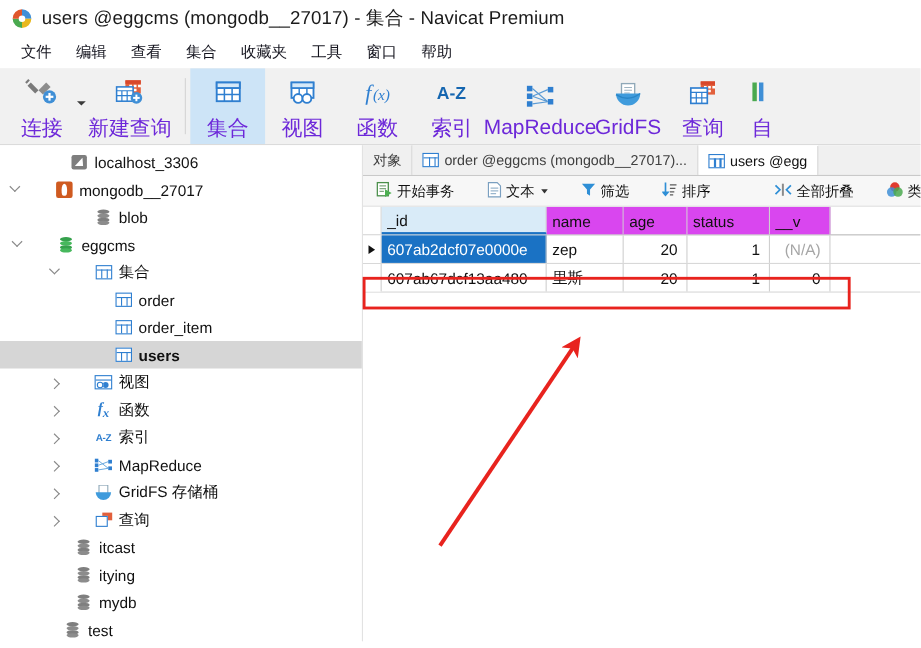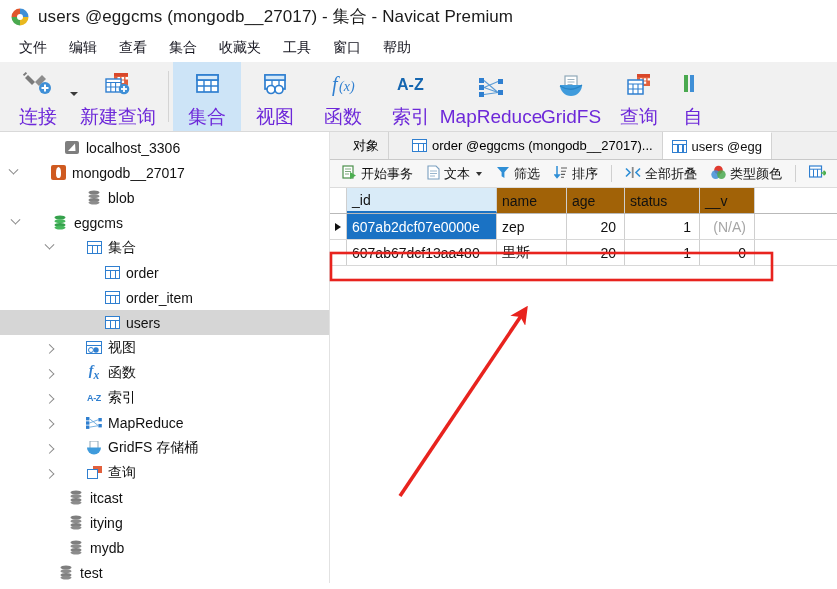--- a/index.html
+++ b/index.html
@@ -60,21 +60,21 @@
 
   
   .sidebar {
     width: 330px; background: #ffffff; border-right: 1px solid #e2e2e2;
     padding-top: 3px; overflow: hidden; position: relative;
   }
   .tree-row {
     height: 25px; display: flex; align-items: center; font-size: 14px;
     color: #111; white-space: nowrap; cursor: default;
   }
-  .tree-row.selected { background: #d6d6d6; }
+  .tree-row.selected { background: #d6d6d6; font-weight: bold; }
   .twisty {
     width: 18px; flex: 0 0 18px; display:flex; align-items:center; justify-content:center;
     color:#8a8a8a; font-size: 11px;
   }
   .tw-arrow { width: 7px; height: 7px; border-right: 1.6px solid #888; border-bottom: 1.6px solid #888; }
   .tw-arrow.down { transform: rotate(45deg) translate(-2px,-2px); }
   .tw-arrow.right { transform: rotate(-45deg) translate(-1px,1px); }
   .t-ico { width: 22px; flex: 0 0 22px; display:flex; align-items:center; justify-content:center;margin-left:25px; }
   .t-label { margin-left: 3px; }
   .ic-grid { width: 15px; height: 13px; border: 1.6px solid #2f7fd0; background:#fff; position: relative; }
@@ -96,44 +96,44 @@
 
   .tabstrip {
     height: 28px; background: #f0f0f0; display: flex; align-items: stretch;
     border-bottom: 1px solid #c9c9c9; overflow: hidden;
   }
   .tab {
     display: flex; align-items: center; gap: 5px; padding: 0 9px;
     font-size: 13px; color: #5a5a5a; border-right: 1px solid #d3d3d3;
     background: #f0f0f0; white-space: nowrap; cursor: default;
   }
-  .tab.plain { color:#000000; border-right: 1px solid #d3d3d3; margin-left: 14px; }
+  .tab.plain { color:#404040; border-right: 1px solid #d3d3d3; }
   .tab.active { background: #ffffff; color: #111; border-top: 1px solid #fff; }
   .tab .tico { flex: 0 0 auto; }
 
   .gridtoolbar {
     height: 28px; background: #f7f7f7; border-bottom: 1px solid #dcdcdc;
-    display: flex; align-items: center; padding-left: 6px; gap: 2px; overflow: hidden;
+    display: flex; align-items: center; padding-left: 6px; gap: 18px; overflow: hidden;
   }
   .gt-btn {
     display:flex; align-items:center; gap:4px; padding: 2px 6px; font-size: 13px;
     color:#111; white-space: nowrap; cursor: default;
   }
   .gt-sep { width:1px; height:17px; background:#d0d0d0; margin: 0 5px; }
   .gt-caret { width:0;height:0;border-left:3.5px solid transparent;border-right:3.5px solid transparent;border-top:4px solid #333; margin-left:2px;}
 
   
   .grid { flex: 1; position: relative; overflow: hidden; background:#fff; }
   .grow { display: flex; height: 26px; }
   .ghead { height: 26px; border-bottom: 1px solid #b9b9b9; }
   .gcell {
     border-right: 1px solid #cfcfcf; display:flex; align-items:center;
     padding: 0 5px; font-size: 14px; color: #111; overflow:hidden; white-space: nowrap;
   }
-  .ghead .gcell { background:#a16207; border-bottom:none; }
+  .ghead .gcell { background:#d946ef; border-bottom:none; }
   .ghead .gcell.activecol { background: #d9ebf8; border-bottom: 2px solid #1a72c4; }
   .gcell.num { justify-content: flex-end; padding-right: 8px; }
   .gcell.na { color: #a6a6a6; }
   .gcell.sel { background:#1a72c4; color:#fff; }
   .rowind {
     width: 17px; flex: 0 0 17px; border-right: 1px solid #cfcfcf;
     display:flex; align-items:center; justify-content:center; background:#fff;
   }
   .rowind .play {
     width:0;height:0;border-top:4.5px solid transparent;border-bottom:4.5px solid transparent;

